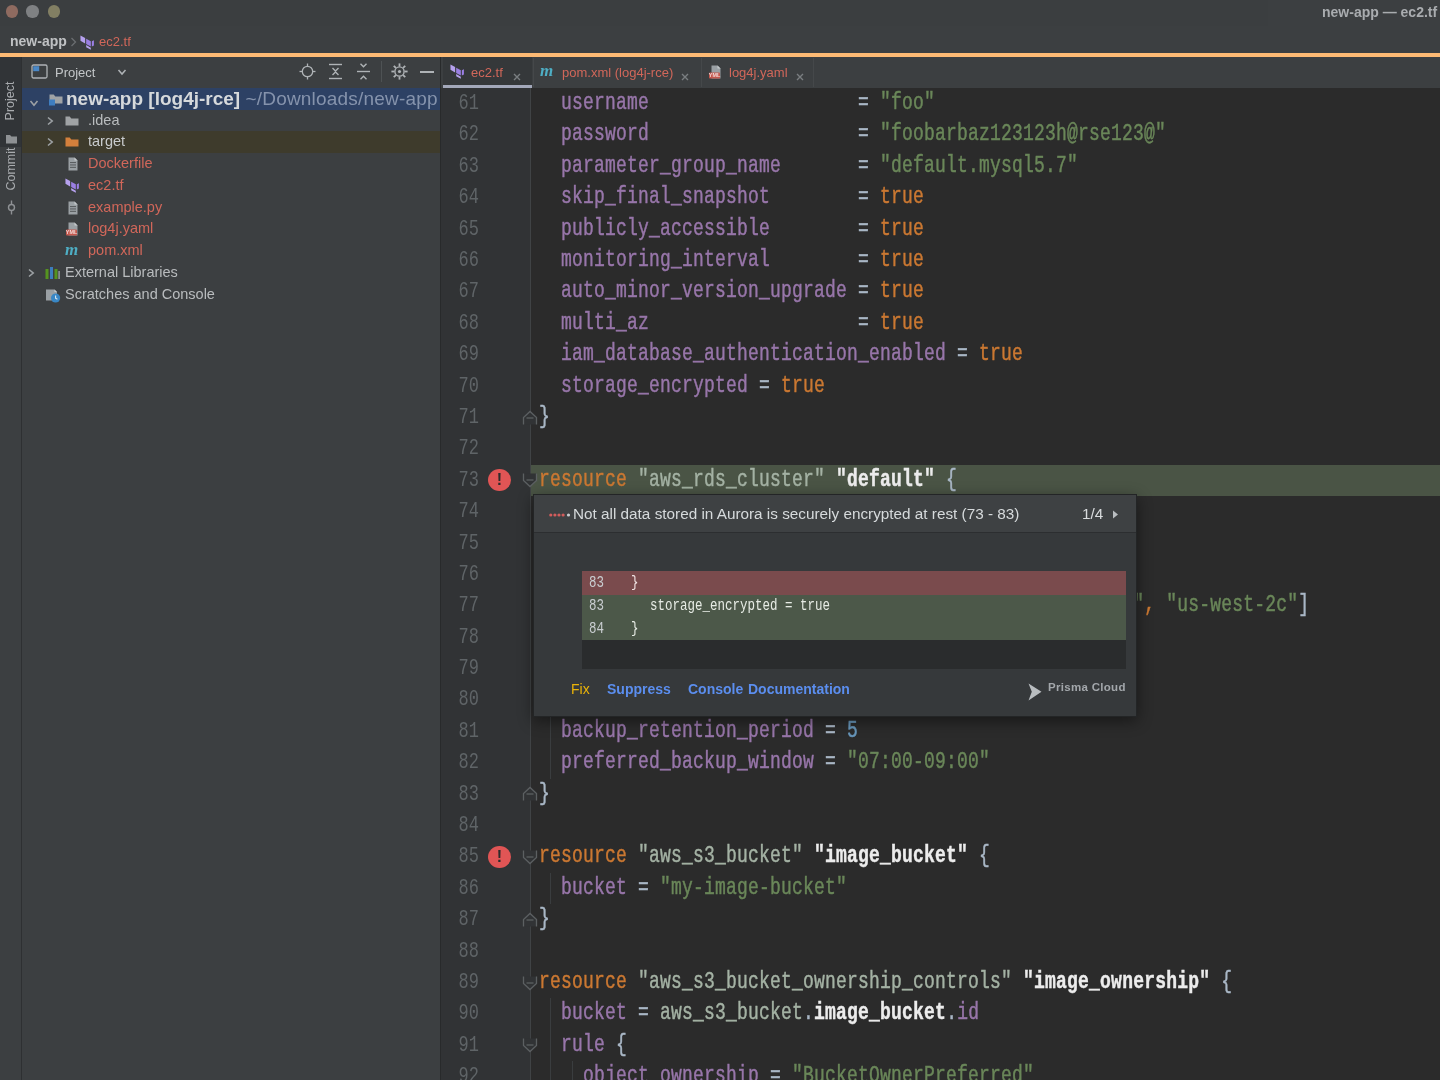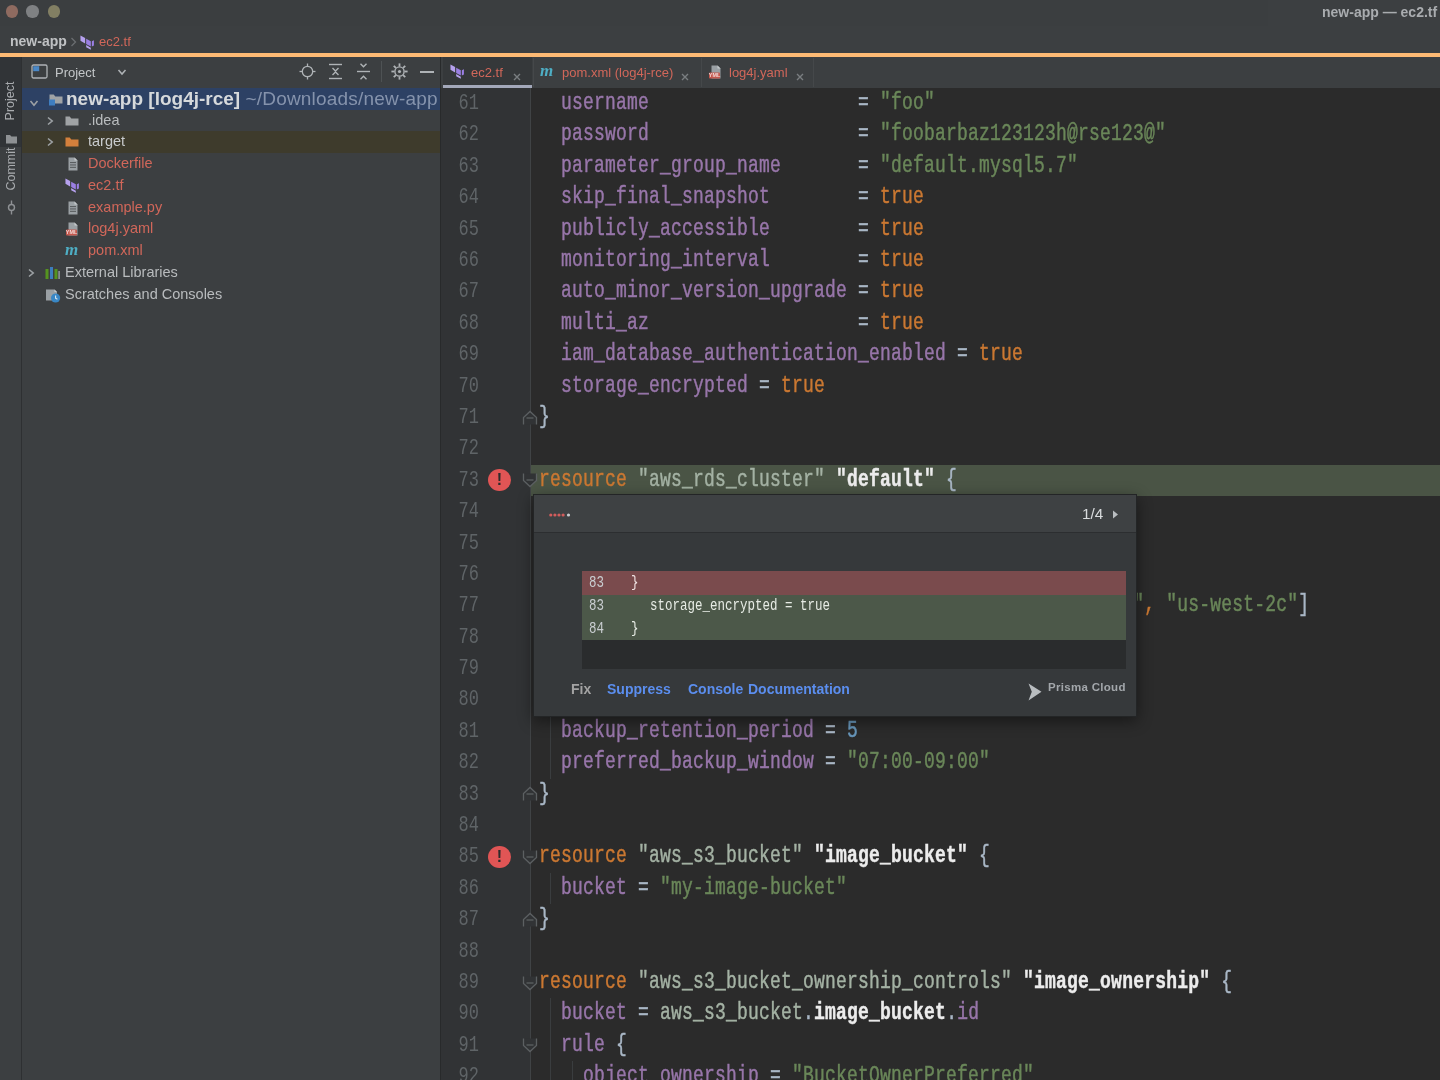--- a/index.html
+++ b/index.html
@@ -191,21 +191,21 @@
       </svg></div>
     <div style="position:absolute;left:43px;top:0;line-height:21.72px;font-size:14.5px;white-space:pre"><span style="color:#b9bcbe">External Libraries</span></div>
   </div>
 <div style="position:absolute;left:22px;top:283.5px;width:418px;height:21.72px;">
     <div style="position:absolute;left:22px;top:3px"><svg width="17" height="16" viewBox="0 0 17 16">
         <path d="M2,2.5 h8.5 l2.5,2.5 v8.5 h-11 z" fill="#9aa0a4"></path>
         <path d="M10.5,2.5 l2.5,2.5 h-2.5 z" fill="#c6cacc"></path>
         <circle cx="11.6" cy="11" r="4.6" fill="#3987c5"></circle>
         <path d="M11.6,8.6 v2.6 l1.8,1" stroke="#dbe6ef" stroke-width="1.1" fill="none"></path>
       </svg></div>
-    <div style="position:absolute;left:43px;top:0;line-height:21.72px;font-size:14.5px;white-space:pre"><span style="color:#b9bcbe">Scratches and Consoles</span></div>
+    <div style="position:absolute;left:43px;top:0;line-height:21.72px;font-size:14.5px;white-space:pre"><span style="color:#b9bcbe">Scratches and Console</span></div>
   </div>
 <div style="position:absolute;left:440px;top:57px;width:1px;height:1023px;background:#282a2b"></div>
 
 <div style="position:absolute;left:441px;top:88px;width:999px;height:992px;background:#2b2b2b"></div>
 <div style="position:absolute;left:441px;top:88px;width:88.5px;height:992px;background:#313335"></div>
 <div style="position:absolute;left:529.5px;top:88px;width:1px;height:992px;background:#404345"></div>
 
 <div style="position:absolute;left:441px;top:57px;width:999px;height:31px;background:#3c3f41"></div>
 <div style="position:absolute;left:443px;top:57px;width:89px;height:31px;background:#35383a"></div>
 <div style="position:absolute;left:443px;top:84.5px;width:89px;height:3.5px;background:#a3a8ba"></div>
@@ -340,36 +340,37 @@
 
 <div style="position:absolute;left:533px;top:494px;width:604px;height:223px;background:#36393b;border:1px solid #232526;box-shadow:0 4px 14px rgba(0,0,0,0.45);box-sizing:border-box">
   <div style="position:absolute;left:0;top:0;width:100%;height:38px;background:#3e4143;border-bottom:1px solid #2c2e30;box-sizing:border-box"></div>
   <svg style="position:absolute;left:15px;top:17px" width="24" height="6" viewBox="0 0 24 6">
     <circle cx="1.8" cy="3" r="1.6" fill="#d35c5c"></circle>
       <circle cx="5.9" cy="3" r="1.6" fill="#d35c5c"></circle>
     <circle cx="10" cy="3" r="1.6" fill="#d35c5c"></circle>
       <circle cx="14.1" cy="3" r="1.6" fill="#d35c5c"></circle>
     <circle cx="19.5" cy="3" r="1.6" fill="#c8cccf"></circle>
   </svg>
+  <div style="position:absolute;left:39px;top:0;height:38px;line-height:38px;font-size:15.3px;color:#d6dadc;white-space:pre">Not all data stored in Aurora is securely encrypted at rest (73 - 83)</div>
   <div style="position:absolute;left:548px;top:0;height:38px;line-height:38px;font-size:15.3px;color:#d9dcde">1/4</div>
   <svg style="position:absolute;left:578px;top:15px" width="7" height="9" viewBox="0 0 7 9">
       <path d="M1,0.5 L6,4.5 L1,8.5 Z" fill="#b9bdc0"></path>
     </svg>
 
   <div style="position:absolute;left:48px;top:76.2px;width:544px;height:24.2px;background:#7a4b4d"></div>
   <div style="position:absolute;left:48px;top:100.4px;width:544px;height:44.7px;background:#4c5849"></div>
   <div style="position:absolute;left:48px;top:145.1px;width:544px;height:28.6px;background:#2a2c2d"></div>
   <div class="dl" style="left:55px;top:76.2px;height:24.2px;line-height:24.2px;color:#c9cdd0">83</div>
   <div class="dl" style="left:97px;top:76.2px;height:24.2px;line-height:24.2px;color:#efe2e2">}</div>
   <div class="dl" style="left:55px;top:100.4px;height:22.4px;line-height:22.4px;color:#c9cdd0">83</div>
   <div class="dl" style="left:116px;top:100.4px;height:22.4px;line-height:22.4px;color:#e6ebe4">storage_encrypted = true</div>
   <div class="dl" style="left:55px;top:122.8px;height:22.3px;line-height:22.3px;color:#c9cdd0">84</div>
   <div class="dl" style="left:97px;top:122.8px;height:22.3px;line-height:22.3px;color:#e6ebe4">}</div>
 
-  <div class="plink" style="left:37px;color:#a3a3a3;font-weight:700">Fix</div>
+  <div class="plink" style="left:37px;color:#eab308;font-weight:400">Fix</div>
   <div class="plink" style="left:73px">Suppress</div>
   <div class="plink" style="left:154px">Console</div>
   <div class="plink" style="left:214px">Documentation</div>
   <svg style="position:absolute;left:494px;top:188px" width="14" height="18" viewBox="0 0 14 18">
     <path d="M0.5,17.5 L13.5,8.8 L0.5,0.5 L3.8,8.8 Z" fill="#b9bdc0"></path>
   </svg>
   <div style="position:absolute;left:514px;top:182px;height:20px;line-height:20px;font-size:11.5px;font-weight:700;letter-spacing:0.3px;color:#a3a7ab">Prisma Cloud</div>
 </div>
 
 </body></html>

